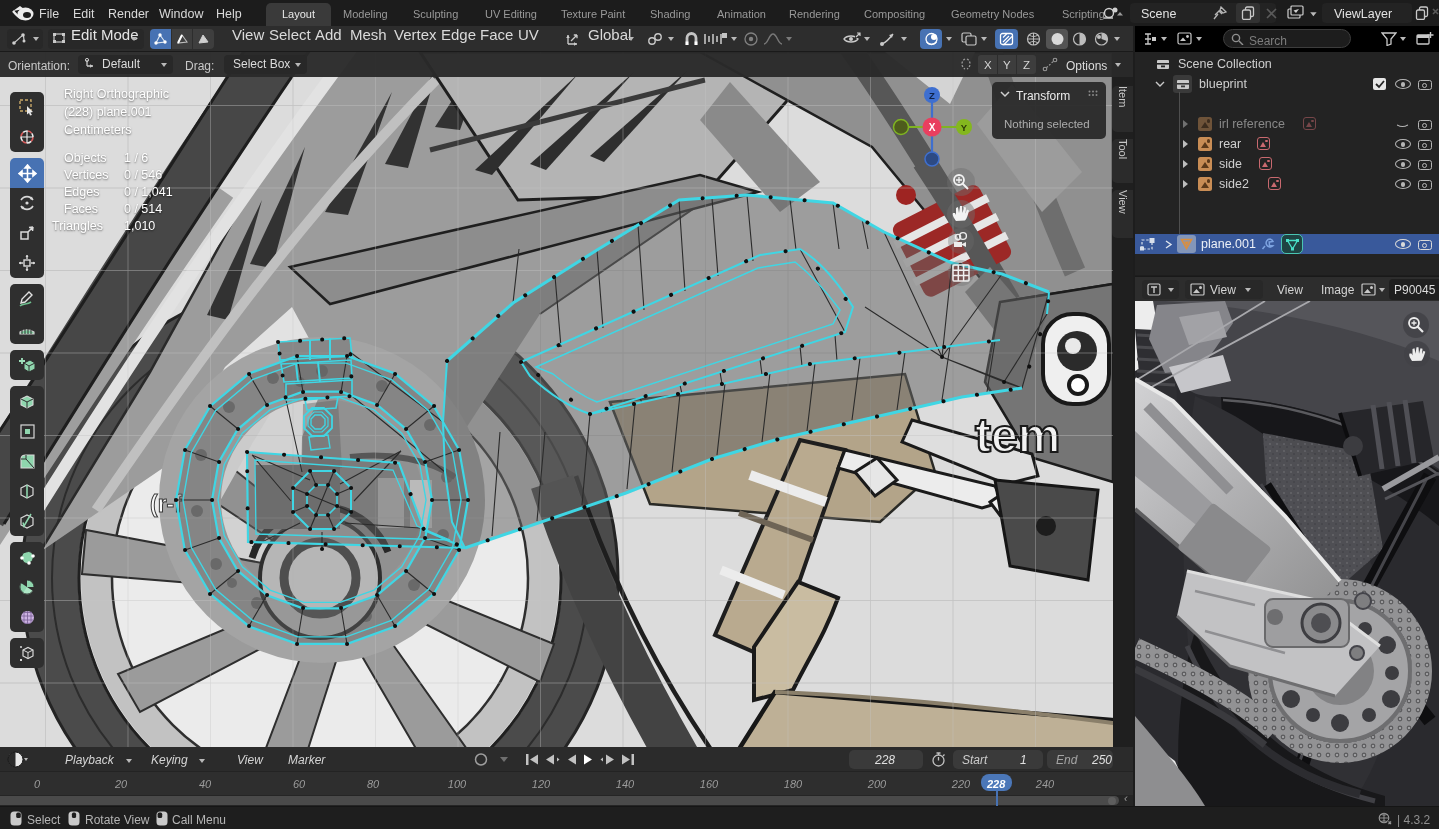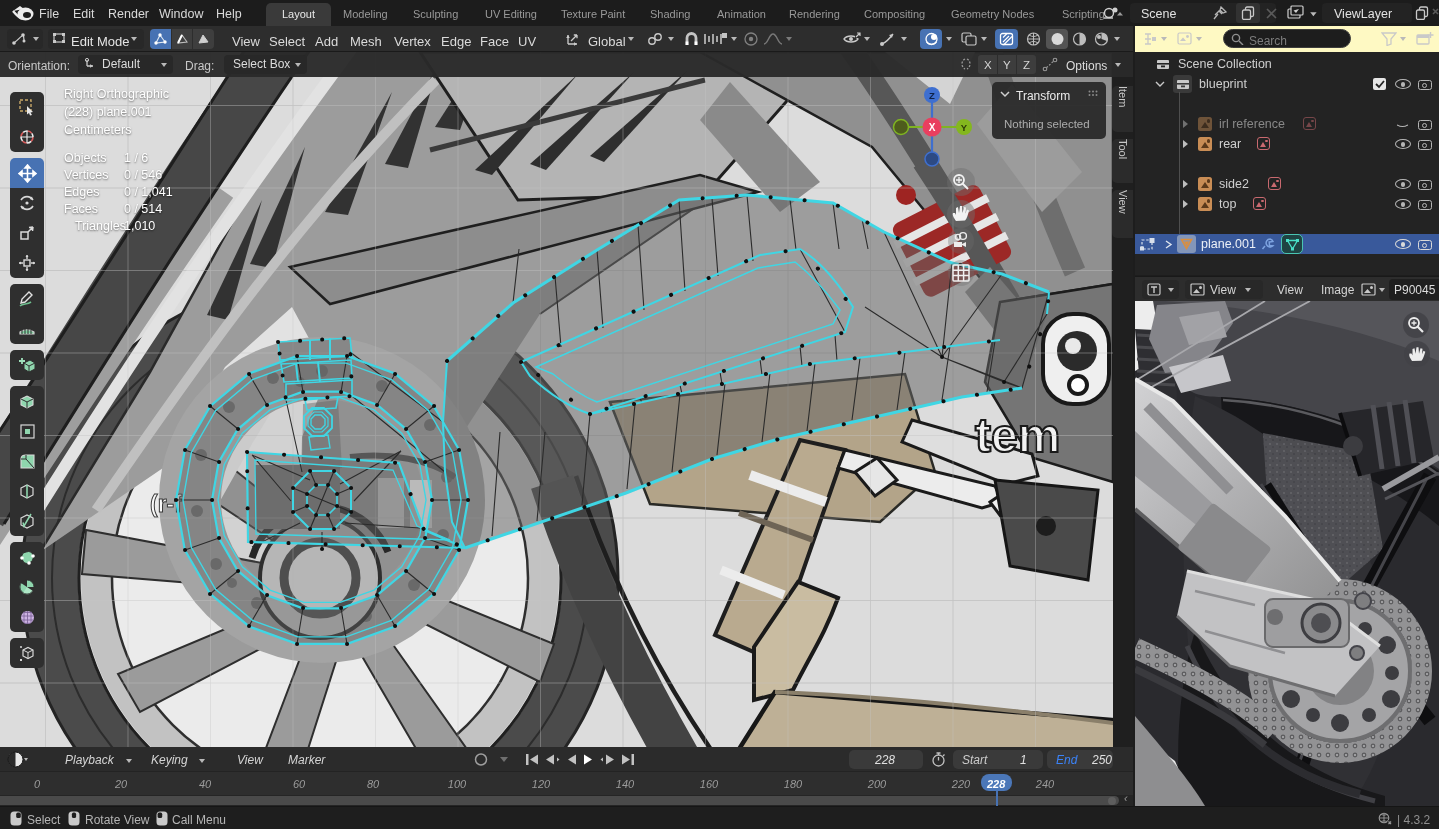--- a/index.html
+++ b/index.html
@@ -9,22 +9,22 @@
   .txt{color:#d4d4d4;font-size:12px;line-height:1;}
   .chev{display:inline-block;width:0;height:0;border-left:3.5px solid transparent;border-right:3.5px solid transparent;border-top:4.5px solid #b9b9b9;vertical-align:middle;}
   .btn{background:#282828;border-radius:4px;}
   
   #topbar{position:absolute;left:0;top:0;width:1439px;height:26px;background:#1c1c1c;}
   .menu1{position:absolute;top:7px;color:#d9d9d9;font-size:12.5px;}
   .wtab{position:absolute;top:3px;height:23px;line-height:23px;padding:0 16px;color:#999;font-size:11px;border-radius:5px 5px 0 0;}
   .wtab.act{background:#3a3a3a;color:#e8e8e8;}
   
   #vhead{position:absolute;left:0;top:26px;width:1133px;height:26px;background:#2d2d2d;border-bottom:1px solid #1a1a1a;}
-  #ohead{position:absolute;left:1135px;top:26px;width:304px;height:26px;background:#fef9c3;}
-  .m2{position:absolute;top:8px;color:#dadada;font-size:13px;}
+  #ohead{position:absolute;left:1135px;top:26px;width:304px;height:26px;background:#000000;}
+  .m2{position:absolute;top:0;color:#dadada;font-size:15px;}
   
   #tset{position:absolute;left:0;top:52px;width:1133px;height:25px;background:rgba(42,42,42,0.96);}
   .drop{position:absolute;background:#282828;border-radius:4px;height:19px;top:3px;color:#dcdcdc;font-size:12px;line-height:19px;}
   
   #tl{position:absolute;left:0;top:747px;width:1133px;height:59px;background:#2b2b2b;font-style:italic;}
   #tlruler{position:absolute;left:0;top:24px;width:1133px;height:24px;background:#2e2e2e;border-top:1px solid #232323;}
   #tlscroll{position:absolute;left:0;top:48px;width:1133px;height:11px;background:#252525;}
   .rnum{position:absolute;top:6px;color:#9b9b9b;font-size:11px;transform:translateX(-50%);}
   
   #status{position:absolute;left:0;top:806px;width:1439px;height:23px;background:#1e1e1e;border-top:1px solid #151515;}
@@ -294,21 +294,21 @@
   <div class="vtext" style="left:64px;top:105px">(228) plane.001</div>
   <div class="vtext" style="left:64px;top:123px">Centimeters</div>
   <div class="vtext" style="left:64px;top:151px">Objects</div>
     <div class="vtext" style="left:124px;top:151px">1 / 6</div>
   <div class="vtext" style="left:64px;top:168px">Vertices</div>
     <div class="vtext" style="left:124px;top:168px">0 / 546</div>
   <div class="vtext" style="left:64px;top:185px">Edges</div>
     <div class="vtext" style="left:124px;top:185px">0 / 1,041</div>
   <div class="vtext" style="left:64px;top:202px">Faces</div>
     <div class="vtext" style="left:124px;top:202px">0 / 514</div>
-  <div class="vtext" style="left:75px;top:219px">Triangles</div>
+  <div class="vtext" style="left:52px;top:219px">Triangles</div>
     <div class="vtext" style="left:124px;top:219px">1,010</div>
   <div id="transform">
     <svg class="abs" style="left:8px;top:8px" width="10" height="8" viewBox="0 0 10 8">
         <path d="M1,2 L5,6 L9,2" stroke="#d0d0d0" stroke-width="1.5" fill="none"></path>
       </svg>
     <span class="abs" style="left:24px;top:7px;color:#eaeaea;font-size:12px">Transform</span>
     <svg class="abs" style="right:6px;top:8px" width="12" height="8" viewBox="0 0 12 8">
         <g fill="#8a8a8a">
           <circle cx="1.5" cy="1.5" r="1"></circle>
           <circle cx="5" cy="1.5" r="1"></circle>
@@ -714,21 +714,21 @@
     <div class="abs" style="left:849px;top:3px;width:74px;height:19px;background:#3a3a3a;border-radius:5px"></div>
     <span class="abs txt" style="left:875px;top:7px;color:#e0e0e0">228</span>
     <svg class="abs" style="left:931px;top:5px" width="15" height="15" viewBox="0 0 15 15">
       <circle cx="7.5" cy="8.5" r="5.5" fill="none" stroke="#c0c0c0" stroke-width="1.3"></circle>
       <path d="M7.5,8.5 L7.5,5 M5.5,1 L9.5,1 M7.5,1 L7.5,3 M12,4 L13.5,2.5" stroke="#c0c0c0" stroke-width="1.3"></path>
     </svg>
     <div class="abs" style="left:953px;top:3px;width:90px;height:19px;background:#3a3a3a;border-radius:5px"></div>
     <span class="abs txt" style="left:962px;top:7px;color:#cdcdcd">Start</span>
     <span class="abs txt" style="left:1020px;top:7px;color:#e0e0e0">1</span>
     <div class="abs" style="left:1047px;top:3px;width:66px;height:19px;background:#3a3a3a;border-radius:5px"></div>
-    <span class="abs txt" style="left:1056px;top:7px;color:#3b82f6">End</span>
+    <span class="abs txt" style="left:1056px;top:7px;color:#a3a3a3">End</span>
     <span class="abs txt" style="left:1092px;top:7px;color:#e0e0e0">250</span>
     <div id="tlruler">
       <span class="rnum" style="left:37px">0</span>
       <span class="rnum" style="left:121px">20</span>
       <span class="rnum" style="left:205px">40</span>
       <span class="rnum" style="left:299px">60</span>
       <span class="rnum" style="left:373px">80</span>
       <span class="rnum" style="left:457px">100</span>
       <span class="rnum" style="left:541px">120</span>
       <span class="rnum" style="left:625px">140</span>
@@ -810,33 +810,33 @@
         <span class="ocam"></span>
       </div>
     <div class="orow" style="top:82px">
         <span class="oarr"></span>
         <span class="oimg"></span>
         <span class="olab">rear</span>
         <span class="obadge" style="left:122px"></span>
         <span class="oeye"></span>
         <span class="ocam"></span>
       </div>
+    <div class="orow" style="top:102px">
+        <span class="oarr"></span>
+        <span class="oimg"></span>
+        <span class="olab">side</span>
+        <span class="obadge" style="left:124px"></span>
+        <span class="oeye"></span>
+        <span class="ocam"></span>
+      </div>
     <div class="orow" style="top:122px">
         <span class="oarr"></span>
         <span class="oimg"></span>
         <span class="olab">side2</span>
         <span class="obadge" style="left:133px"></span>
-        <span class="oeye"></span>
-        <span class="ocam"></span>
-      </div>
-    <div class="orow" style="top:142px">
-        <span class="oarr"></span>
-        <span class="oimg"></span>
-        <span class="olab">top</span>
-        <span class="obadge" style="left:118px"></span>
         <span class="oeye"></span>
         <span class="ocam"></span>
       </div>
     <div class="orow" style="top:182px;background:#39599b;height:20px;color:#ecf0f6">
       <svg style="position:absolute;left:5px;top:4px" width="15" height="13" viewBox="0 0 15 13">
         <rect x="2" y="2" width="10" height="9" fill="none" stroke="#d8dfeb" stroke-width="1.2" stroke-dasharray="2.5 1.7"></rect>
         <rect x="9.5" y="0" width="5" height="5" fill="#d8dfeb"></rect>
           <rect x="0" y="8.5" width="4" height="4" fill="#d8dfeb"></rect>
       </svg>
       <svg style="position:absolute;left:29px;top:6px" width="9" height="9" viewBox="0 0 9 9">

